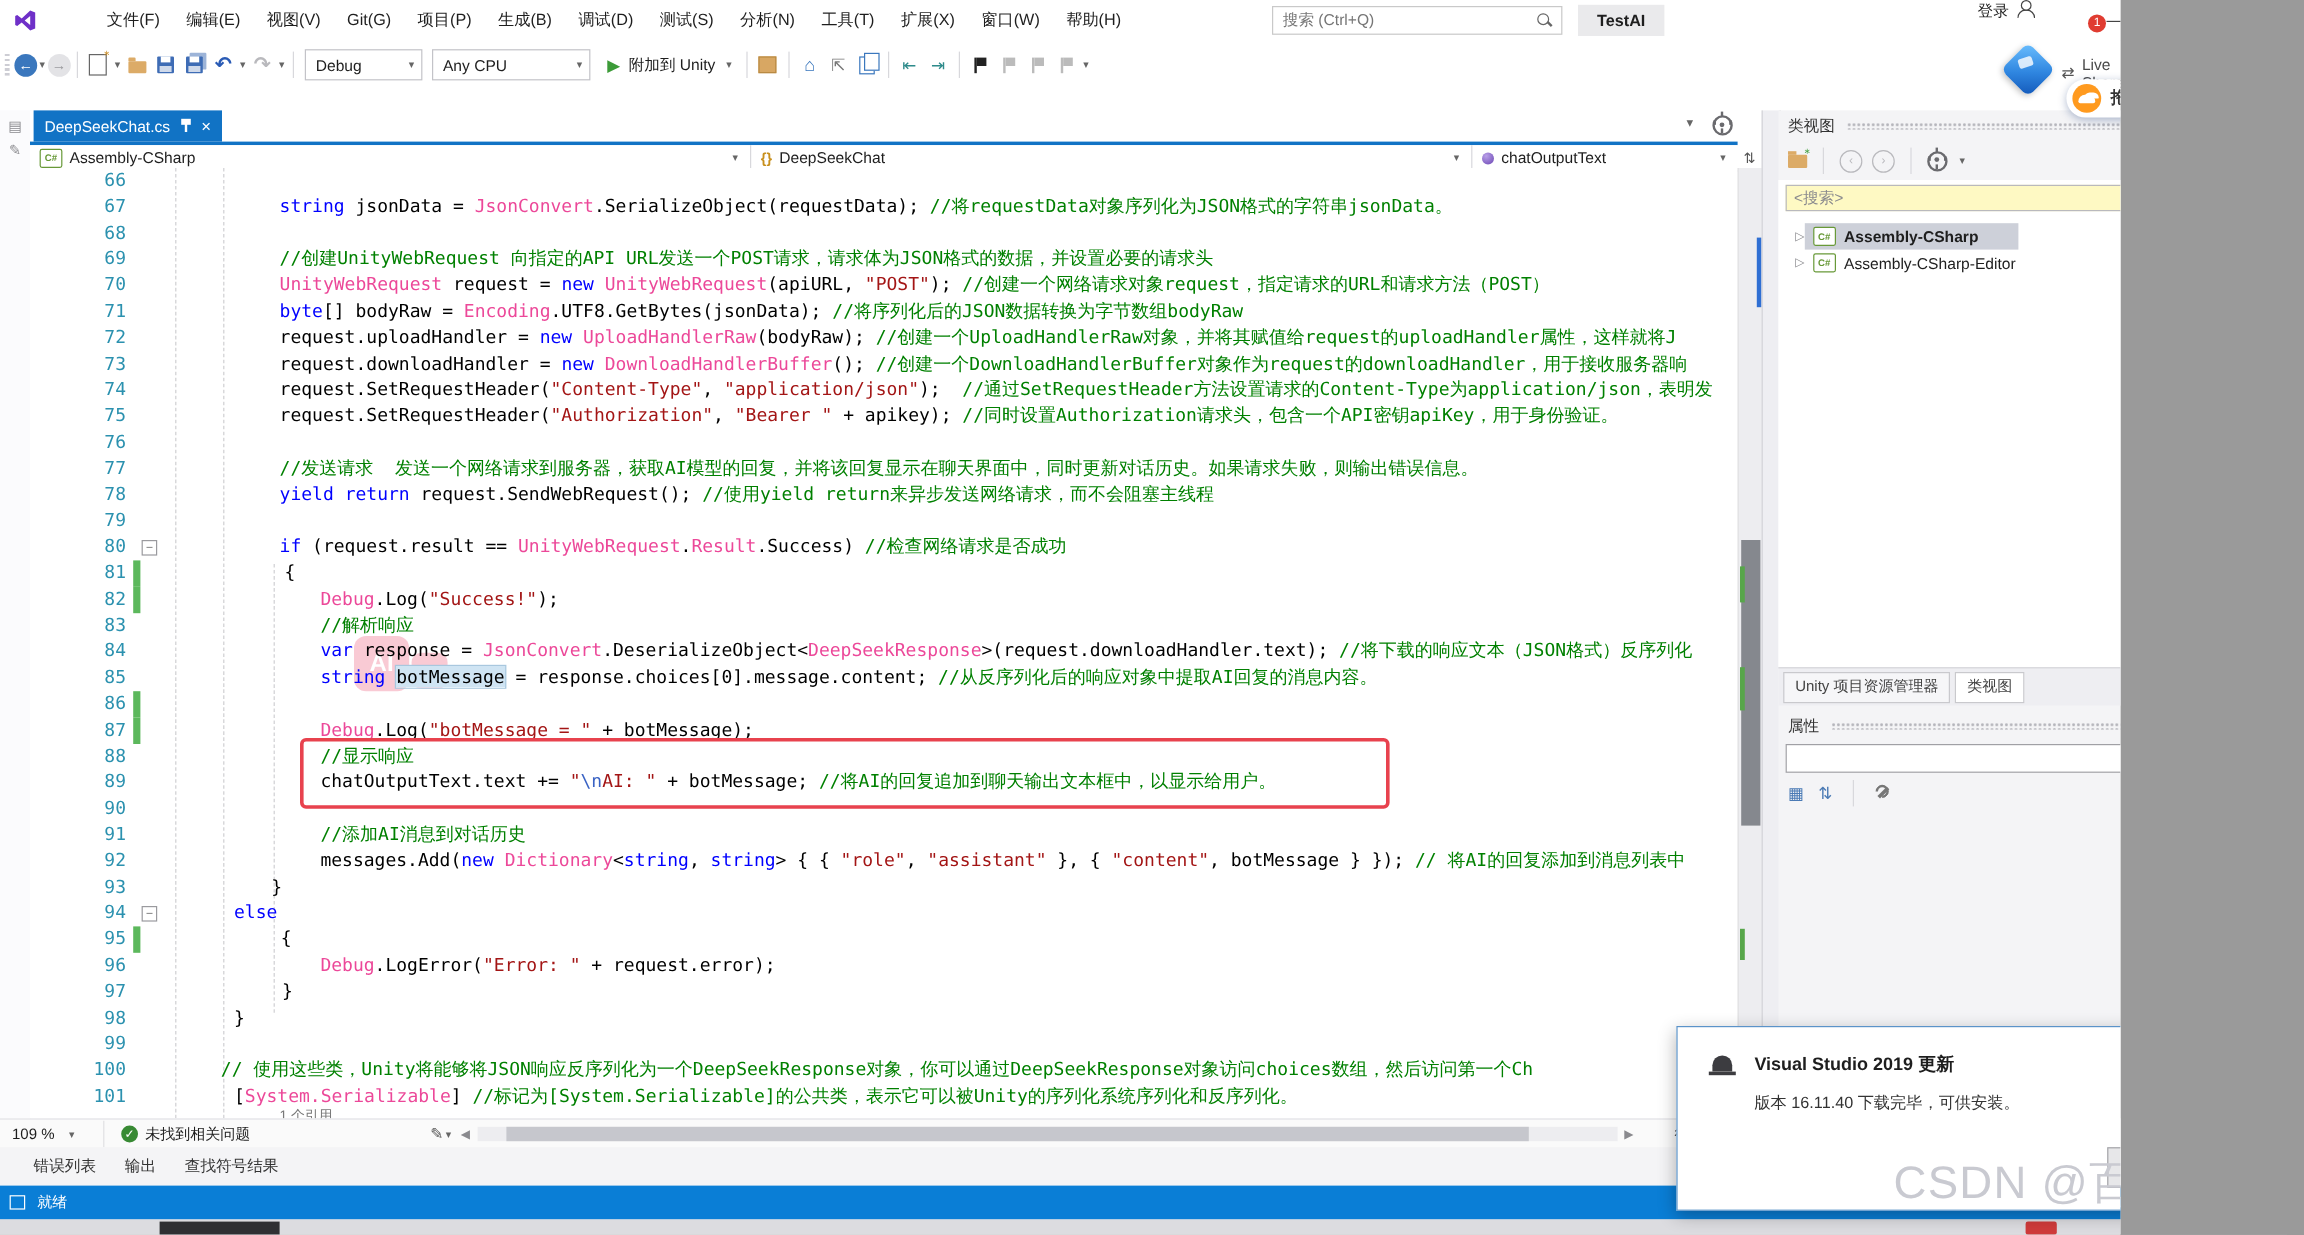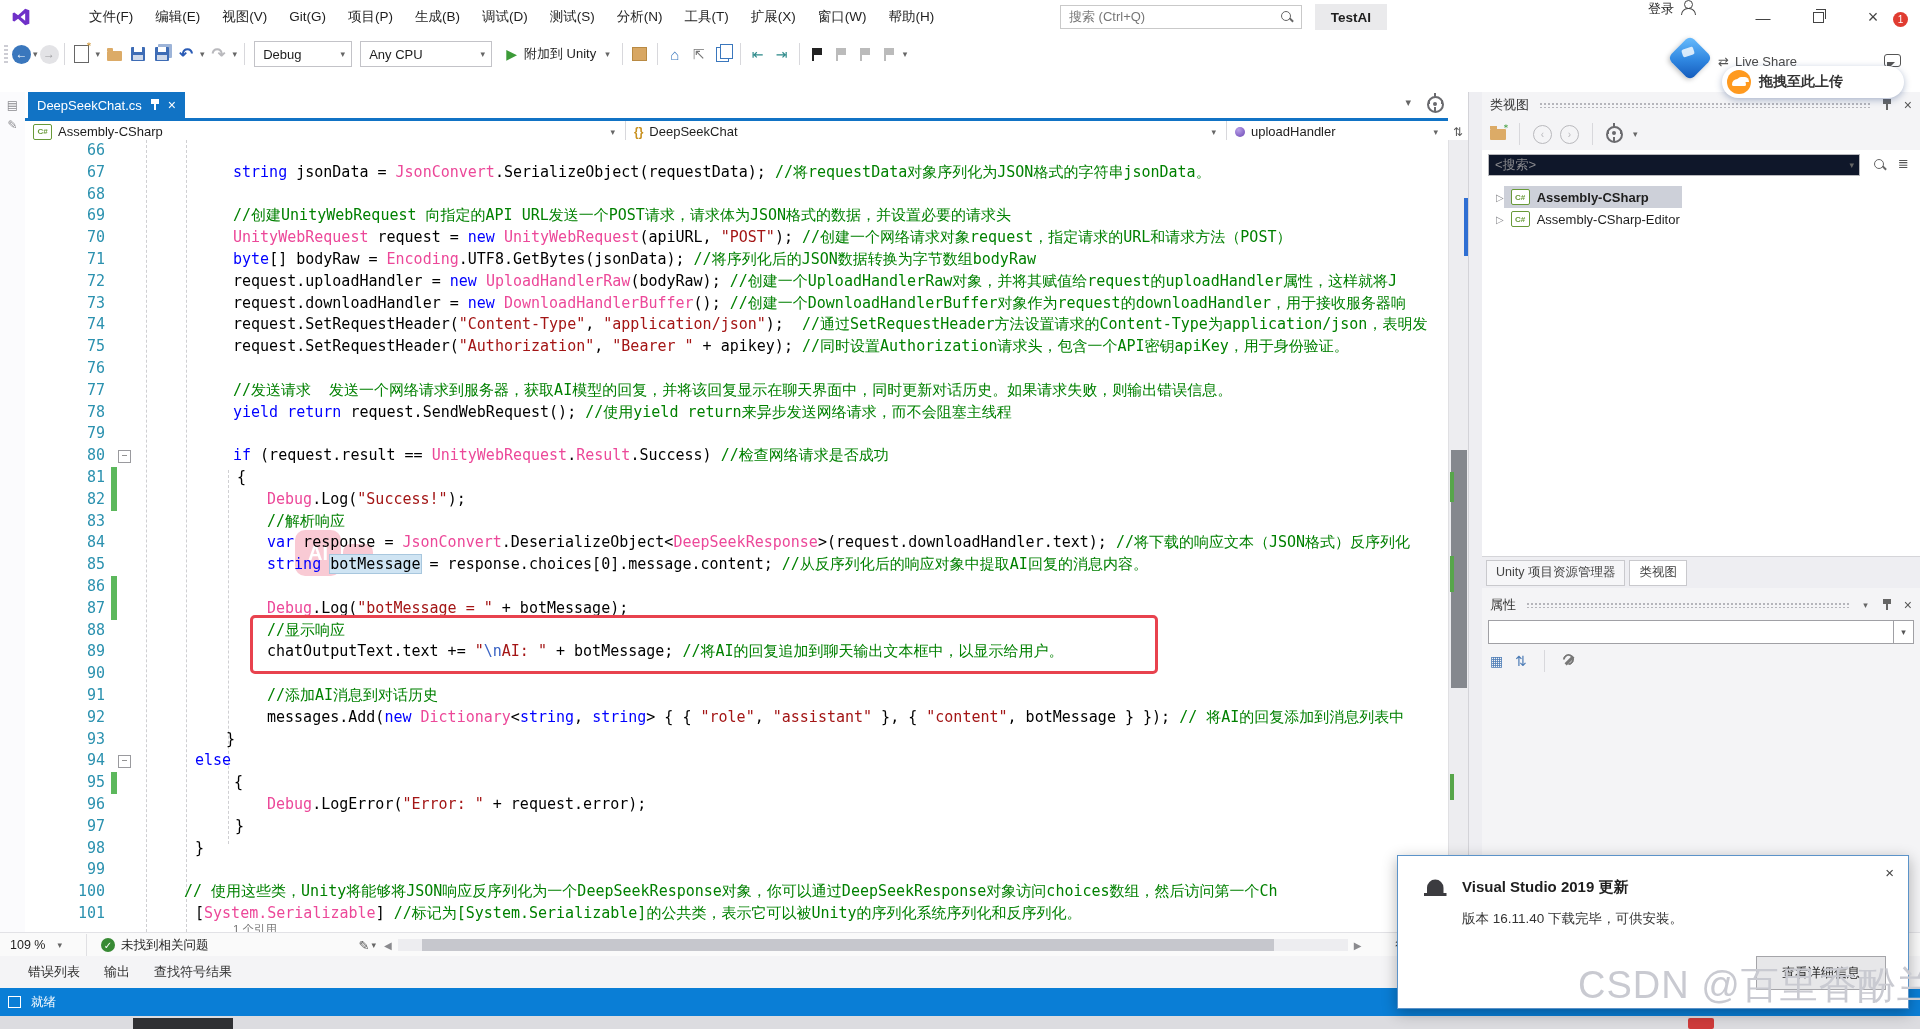--- a/index.html
+++ b/index.html
@@ -1,16 +1,16 @@
 <!DOCTYPE html>
 <html><head>
 <meta charset="utf-8">
 <style>
   html,body{margin:0;padding:0;background:#9a9a9a;}
-  #stage{position:relative;width:1920px;height:1029px;background:#ffffff;overflow:hidden;
+  #stage{position:relative;width:1767px;height:1029px;background:#ffffff;overflow:hidden;
          font-family:"Liberation Sans","DejaVu Sans",sans-serif;color:#1e1e1e;}
   .abs{position:absolute;}
   .row{display:flex;align-items:center;}
 
   
   #titlebar{left:0;top:0;width:1920px;height:34px;background:#ffffff;}
   #menubar{left:78px;top:0;height:34px;display:flex;align-items:center;}
   .menu{padding:0 11px;font-size:13.5px;color:#1e1e1e;line-height:34px;white-space:nowrap;}
   #vslogo{left:10px;top:7px;width:22px;height:20px;}
   #qsearch{left:1060px;top:5px;width:232px;height:22px;border:1px solid #c9c9c9;background:#fff;
@@ -131,21 +131,21 @@
   .rp-hbtn{display:flex;align-items:center;gap:12px;margin-right:8px;color:#555;}
   #cv-toolbar{position:absolute;left:0;top:28px;width:438px;height:28px;display:flex;align-items:center;padding-left:8px;gap:8px;box-sizing:border-box;}
   .newfolder{position:relative;width:16px;height:11px;background:#dcab67;border-radius:1px;}
   .newfolder::before{content:"";position:absolute;left:0;top:-3px;width:7px;height:3px;background:#dcab67;}
   .newfolder::after{content:"＊";position:absolute;right:-5px;top:-8px;color:#3c9b38;font-size:10px;}
   .nav-circ{width:17px;height:17px;border-radius:50%;border:1.5px solid #b9b9bd;color:#b9b9bd;display:flex;align-items:center;justify-content:center;font-size:10px;}
   .gear{position:relative;width:13px;height:13px;border-radius:50%;border:2px solid #6a6a6e;}
   .gear::before{content:"";position:absolute;left:3.5px;top:3.5px;width:4px;height:4px;border-radius:50%;background:#6a6a6e;}
   .gear::after{content:"";position:absolute;left:4.5px;top:-5px;width:2px;height:4px;background:#6a6a6e;box-shadow:0 14px 0 #6a6a6e,-6px 7px 0 #6a6a6e,7px 7px 0 #6a6a6e;}
   #cv-white{position:absolute;left:0;top:58px;width:438px;height:406px;background:#fff;}
-  #cv-search{position:absolute;left:6px;top:4px;width:372px;height:22px;border:1px solid #b9b9bd;background:#0f172a;
+  #cv-search{position:absolute;left:6px;top:4px;width:372px;height:22px;border:1px solid #b9b9bd;background:#fef9c3;
              display:flex;align-items:center;font-size:13px;color:#8a8a8e;padding-left:6px;box-sizing:border-box;}
   #cv-search .chev{margin-left:auto;margin-right:5px;}
   .tree-row{position:absolute;left:0;width:438px;height:22px;display:flex;align-items:center;gap:7px;padding-left:14px;box-sizing:border-box;font-size:13px;color:#1e1e1e;}
   .tree-row .sel{position:absolute;left:22px;top:0;height:22px;background:#cdd0d9;z-index:0;}
   .tree-row>*{z-index:1;}
   .tri{color:#8a8a8e;font-size:10px;}
   #cv-tabs{position:absolute;left:0;top:464px;width:438px;height:32px;border-top:1px solid #d5d5d9;display:flex;align-items:center;gap:4px;padding-left:4px;box-sizing:border-box;background:#eeeef2;}
   .cv-tab{height:24px;display:flex;align-items:center;padding:0 9px;font-size:12.5px;color:#444;border:1px solid #c9c9cd;background:#f6f6f8;}
   #props-header{top:500px;}
   #props-combo{position:absolute;left:6px;top:528px;width:424px;height:22px;border:1px solid #a0a0a5;background:#fff;}
@@ -349,21 +349,21 @@
       <span>Assembly-CSharp</span>
       <span class="chev">▾</span>
     </div>
     <div class="bc-sec" style="width:584px;">
       <span class="class-ic">{}</span>
       <span>DeepSeekChat</span>
       <span class="chev">▾</span>
     </div>
     <div class="bc-sec" style="flex:1;border-right:none;">
       <span class="field-ic"></span>
-      <span>uploadHandler</span>
+      <span>chatOutputText</span>
       <span class="chev">▾</span>
     </div>
   </div>
   <div class="abs" id="split-btn">⇅</div>
 
   <div class="abs" id="editor">
     <div class="guide" style="left:121px;top:0;height:792px;"></div>
     <div class="guide" style="left:161px;top:0;height:792px;"></div>
     <div class="guide" style="left:203px;top:330px;height:374px;"></div>
     <div id="ai-mark">

